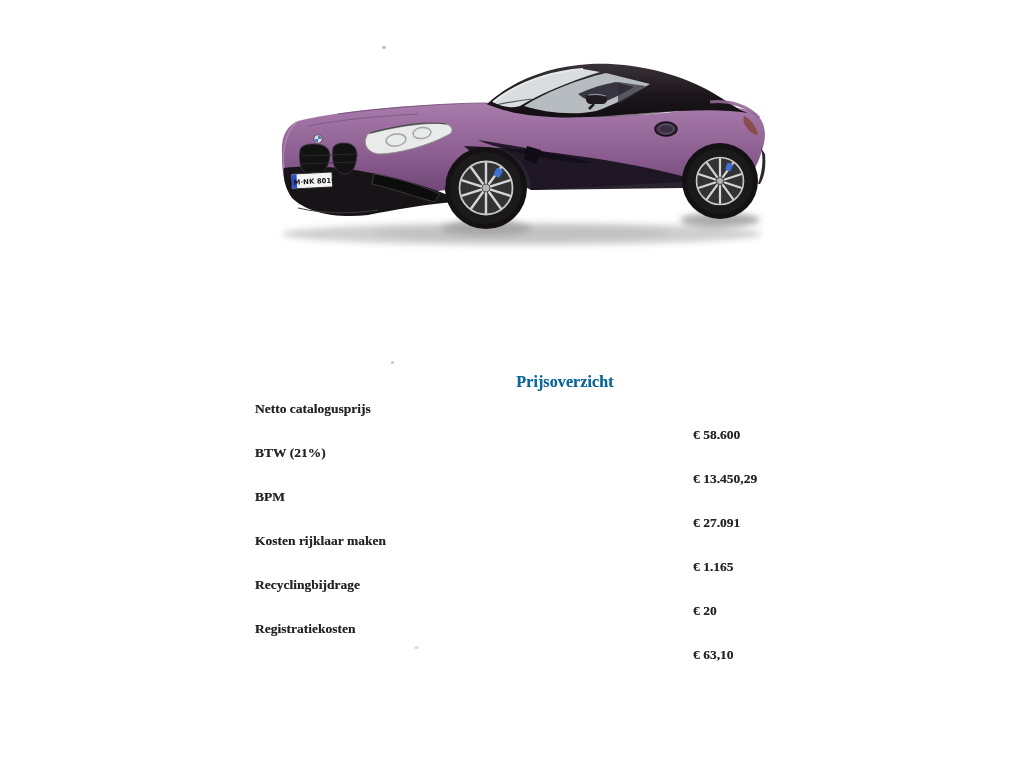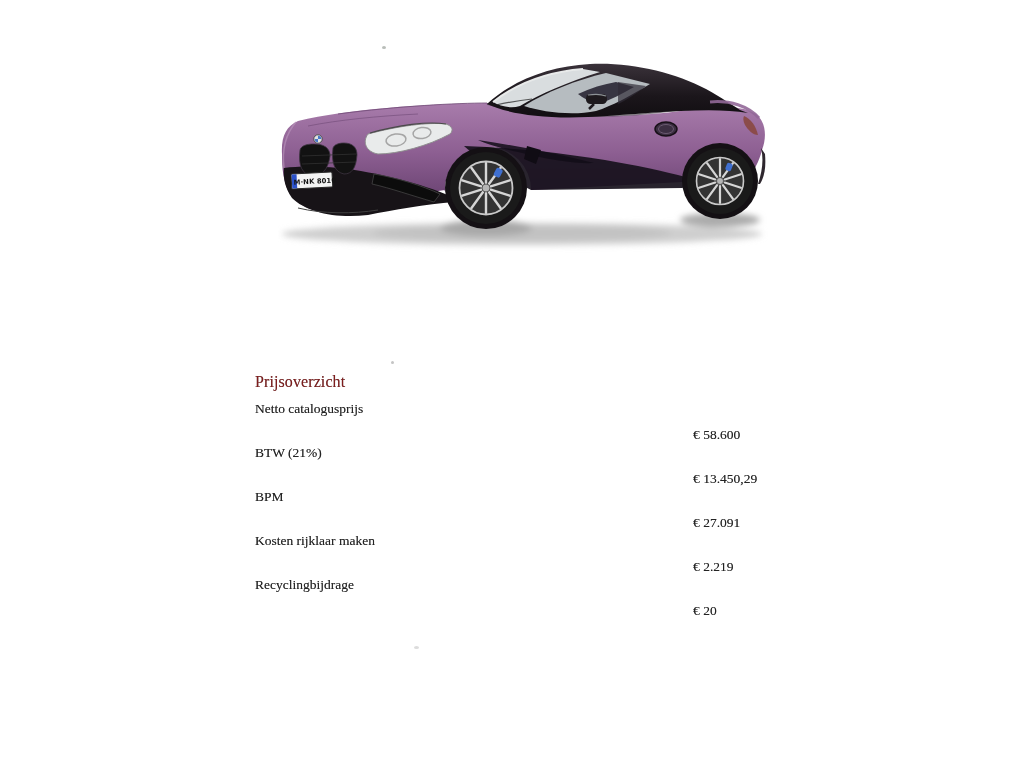--- a/index.html
+++ b/index.html
@@ -11,24 +11,24 @@
   .car-figure { position: absolute; left: 278px; top: 42px; width: 490px; height: 215px; }
   .car-figure svg { display: block; width: 100%; height: 100%; }
 
   .speck { position: absolute; border-radius: 50%; filter: blur(0.5px); }
   .speck.s1 { left: 382px; top: 46px;  width: 4px; height: 3px; background: #b9bdb9; }
   .speck.s2 { left: 391px; top: 361px; width: 3px; height: 3px; background: #c4c4c4; }
   .speck.s3 { left: 414px; top: 646px; width: 5px; height: 3px; background: #dcdcdc; }
 
   .price-overview { position: absolute; left: 255px; top: 373px; width: 620px; }
   .price-overview h1 {
-    font-size: 16px; font-weight: normal; color: #7f1d1d; line-height: 18px;
-    letter-spacing: 0.1px; text-shadow: 0 0 0.5px rgba(40,40,40,0.55);
+    font-size: 16px; font-weight: bold; color: #0369a1; line-height: 18px;
+    letter-spacing: 0.1px; text-shadow: 0 0 0.5px rgba(40,40,40,0.55); text-align: center;
   }
-  .rows { margin-top: 7px; }
+  .rows { margin-top: 7px; font-weight: bold; }
   .row { position: relative; height: 44px; }
   .row .label {
     position: absolute; left: 0; top: 2px; font-size: 13.5px; color: #232323;
     line-height: 17px; text-shadow: 0 0 0.5px rgba(40,40,40,0.5); white-space: nowrap;
   }
   .row .value {
     position: absolute; left: 438px; top: 28px; font-size: 13.5px; color: #232323;
     line-height: 17px; text-shadow: 0 0 0.5px rgba(40,40,40,0.5); white-space: nowrap;
   }
 </style>
@@ -216,22 +216,26 @@
       <div class="row">
         <div class="label">BTW (21%)</div>
         <div class="value">€ 13.450,29</div>
       </div>
       <div class="row">
         <div class="label">BPM</div>
         <div class="value">€ 27.091</div>
       </div>
       <div class="row">
         <div class="label">Kosten rijklaar maken</div>
-        <div class="value">€ 2.219</div>
+        <div class="value">€ 1.165</div>
       </div>
       <div class="row">
         <div class="label">Recyclingbijdrage</div>
         <div class="value">€ 20</div>
       </div>
+      <div class="row">
+        <div class="label">Registratiekosten</div>
+        <div class="value">€ 63,10</div>
+      </div>
     </div>
   </section>
 
 </div>
 
 </body></html>

